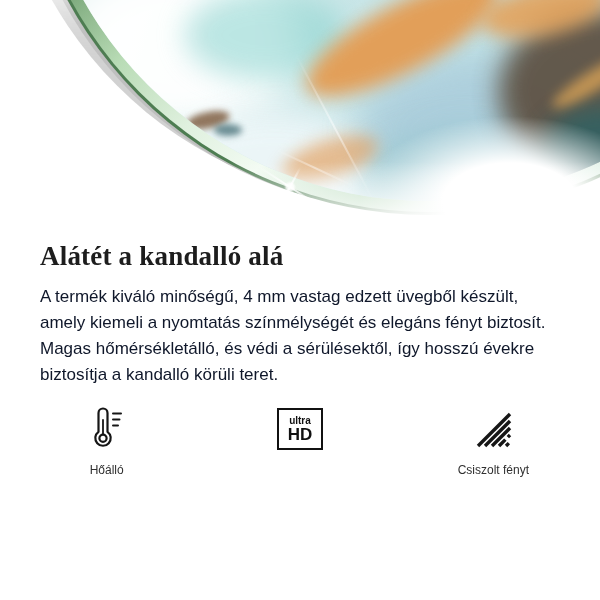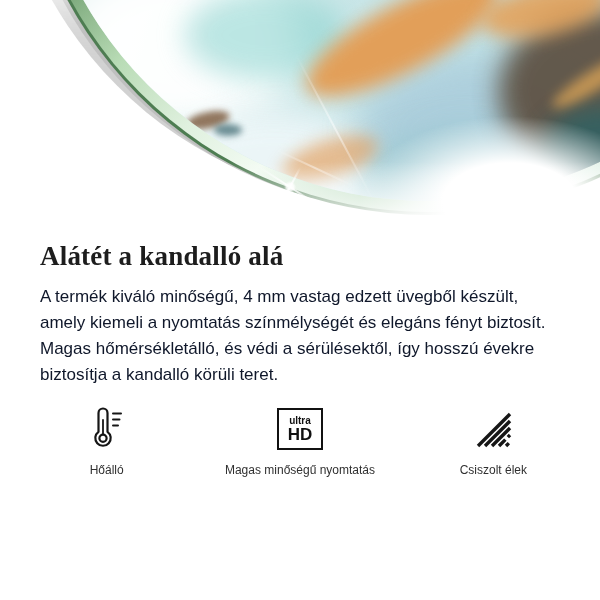--- a/index.html
+++ b/index.html
@@ -122,33 +122,32 @@
       <span class="label">Hőálló</span>
     </div>
 
     <div class="feature">
       <div class="icon-box">
         <div class="uhd-box">
           <span class="uhd-top">ultra</span>
           <span class="uhd-bottom">HD</span>
         </div>
       </div>
-      <span class="label">Magas minőségű nyomtatás</span>
     </div>
 
 
 
     <div class="feature">
       <div class="icon-box">
         <svg width="48" height="48" viewBox="0 0 48 48" style="stroke:#161616;fill:none;stroke-width:3.4;stroke-linecap:butt">
           <path d="M9 41 L41 9"></path>
           <path d="M16 41 L41 16"></path>
           <path d="M23 41 L41 23"></path>
           <path d="M30 41 L41 30" stroke-dasharray="9 3.5"></path>
           <path d="M37 41 L41 37" stroke-dasharray="4 3"></path>
         </svg>
       </div>
-      <span class="label">Csiszolt élek</span>
+      <span class="label">Csiszolt fényt</span>
     </div>
 
 
   </div>
 </div>
 
 </body></html>

